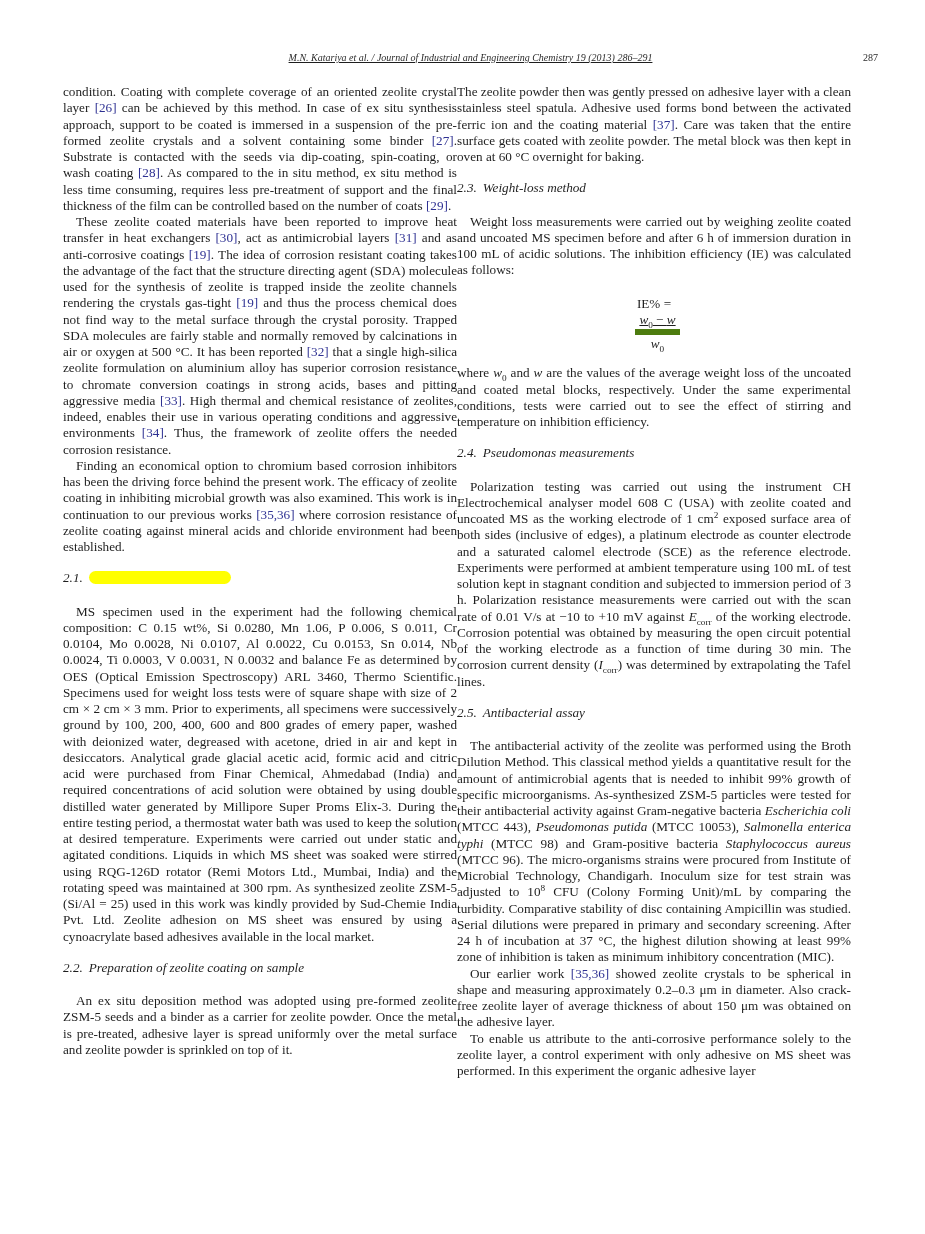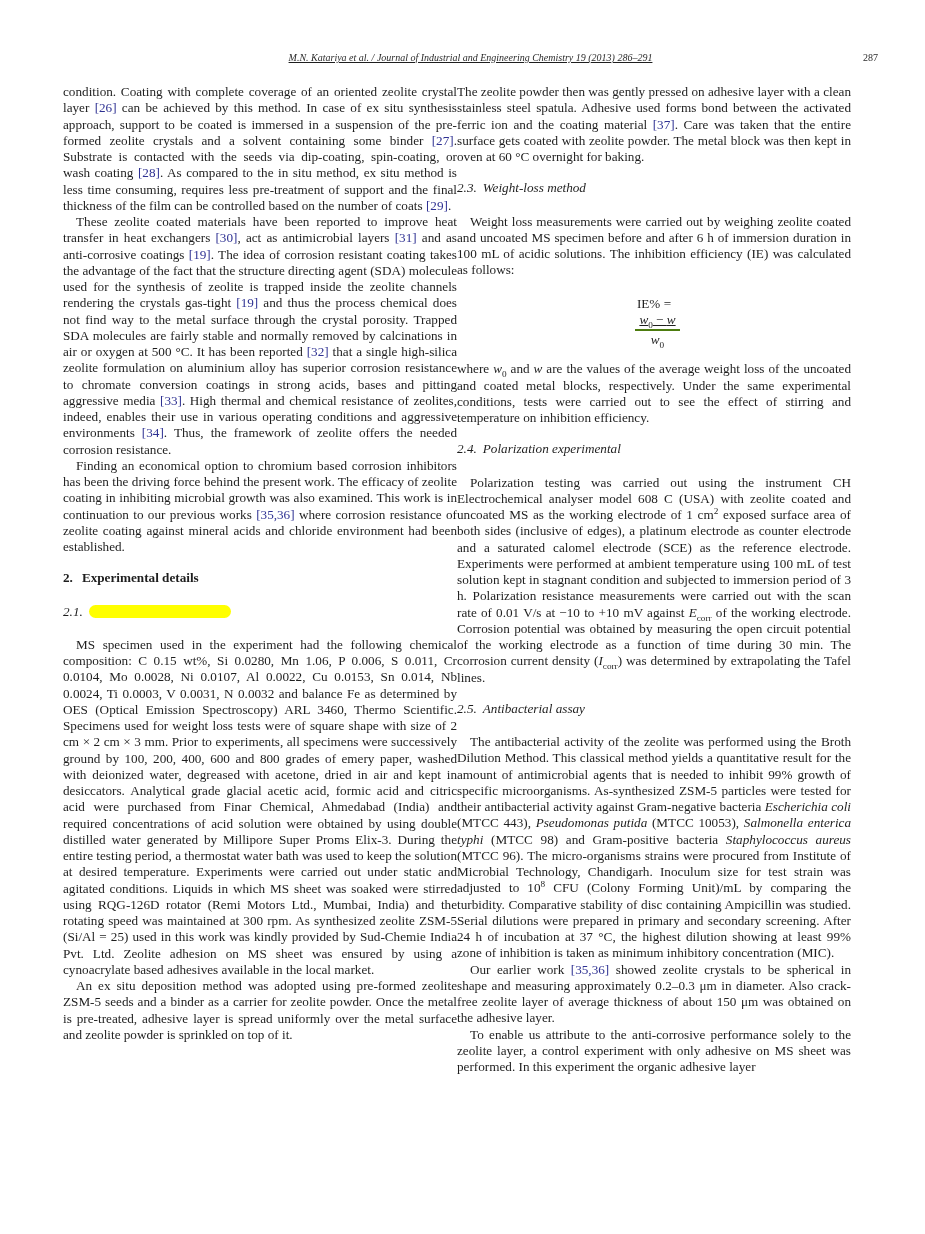--- a/index.html
+++ b/index.html
@@ -58,46 +58,46 @@
   .formula{
     display:flex;align-items:center;
     margin:17px 0 13px;
     text-align:left;
     flex-direction:column;
   }
   .frac{
     display:inline-flex;flex-direction:column;
     text-align:center;margin-left:7px;
   }
-  .frac .num{border-bottom:2px solid #4d7c0f;padding:0 4px 1px;text-decoration:underline;}
+  .frac .num{border-bottom:6px solid #4d7c0f;padding:0 4px 1px;text-decoration:underline;}
   .frac .den{padding-top:1px;}
 </style>
 </head>
 <body>
 
 <div class="page">
 
   <div class="hdr">
     <span class="running">M.N. Katariya et al. / Journal of Industrial and Engineering Chemistry 19 (2013) 286–291</span>
     <span class="pageno">287</span>
   </div>
 
   <div class="columns">
 
     <div class="col">
       <p>condition. Coating with complete coverage of an oriented zeolite crystal layer <span class="cite">[26]</span> can be achieved by this method. In case of ex situ synthesis approach, support to be coated is immersed in a suspension of the pre-formed zeolite crystals and a solvent containing some binder <span class="cite">[27]</span>. Substrate is contacted with the seeds via dip-coating, spin-coating, or wash coating <span class="cite">[28]</span>. As compared to the in situ method, ex situ method is less time consuming, requires less pre-treatment of support and the final thickness of the film can be controlled based on the number of coats <span class="cite">[29]</span>.</p>
       <p class="ind">These zeolite coated materials have been reported to improve heat transfer in heat exchangers <span class="cite">[30]</span>, act as antimicrobial layers <span class="cite">[31]</span> and as anti-corrosive coatings <span class="cite">[19]</span>. The idea of corrosion resistant coating takes the advantage of the fact that the structure directing agent (SDA) molecule used for the synthesis of zeolite is trapped inside the zeolite channels rendering the crystals gas-tight <span class="cite">[19]</span> and thus the process chemical does not find way to the metal surface through the crystal porosity. Trapped SDA molecules are fairly stable and normally removed by calcinations in air or oxygen at 500 °C. It has been reported <span class="cite">[32]</span> that a single high-silica zeolite formulation on aluminium alloy has superior corrosion resistance to chromate conversion coatings in strong acids, bases and pitting aggressive media <span class="cite">[33]</span>. High thermal and chemical resistance of zeolites, indeed, enables their use in various operating conditions and aggressive environments <span class="cite">[34]</span>. Thus, the framework of zeolite offers the needed corrosion resistance.</p>
       <p class="ind">Finding an economical option to chromium based corrosion inhibitors has been the driving force behind the present work. The efficacy of zeolite coating in inhibiting microbial growth was also examined. This work is in continuation to our previous works <span class="cite">[35,36]</span> where corrosion resistance of zeolite coating against mineral acids and chloride environment had been established.</p>
 
-      <h2 class="sec"><span class="secnum">2.</span><span>Experimental details</span></h2>
 
       <h3 class="sub"><span class="secnum">2.1.</span><span class="highlight"></span></h3>
 
       <p class="ind">MS specimen used in the experiment had the following chemical composition: C 0.15 wt%, Si 0.0280, Mn 1.06, P 0.006, S 0.011, Cr 0.0104, Mo 0.0028, Ni 0.0107, Al 0.0022, Cu 0.0153, Sn 0.014, Nb 0.0024, Ti 0.0003, V 0.0031, N 0.0032 and balance Fe as determined by OES (Optical Emission Spectroscopy) ARL 3460, Thermo Scientific. Specimens used for weight loss tests were of square shape with size of 2 cm × 2 cm × 3 mm. Prior to experiments, all specimens were successively ground by 100, 200, 400, 600 and 800 grades of emery paper, washed with deionized water, degreased with acetone, dried in air and kept in desiccators. Analytical grade glacial acetic acid, formic acid and citric acid were purchased from Finar Chemical, Ahmedabad (India) and required concentrations of acid solution were obtained by using double distilled water generated by Millipore Super Proms Elix-3. During the entire testing period, a thermostat water bath was used to keep the solution at desired temperature. Experiments were carried out under static and agitated conditions. Liquids in which MS sheet was soaked were stirred using RQG-126D rotator (Remi Motors Ltd., Mumbai, India) and the rotating speed was maintained at 300 rpm. As synthesized zeolite ZSM-5 (Si/Al = 25) used in this work was kindly provided by Sud-Chemie India Pvt. Ltd. Zeolite adhesion on MS sheet was ensured by using a cynoacrylate based adhesives available in the local market.</p>
 
+      <h3 class="sub"><span class="secnum">2.2.</span><span>Preparation of zeolite coating on sample</span></h3>
 
       <p class="ind">An ex situ deposition method was adopted using pre-formed zeolite ZSM-5 seeds and a binder as a carrier for zeolite powder. Once the metal is pre-treated, adhesive layer is spread uniformly over the metal surface and zeolite powder is sprinkled on top of it.</p>
     </div>
 
     <div class="col">
       <p>The zeolite powder then was gently pressed on adhesive layer with a clean stainless steel spatula. Adhesive used forms bond between the activated ferric ion and the coating material <span class="cite">[37]</span>. Care was taken that the entire surface gets coated with zeolite powder. The metal block was then kept in oven at 60 °C overnight for baking.</p>
 
       <h3 class="sub"><span class="secnum">2.3.</span><span>Weight-loss method</span></h3>
 
       <p class="ind">Weight loss measurements were carried out by weighing zeolite coated and uncoated MS specimen before and after 6 h of immersion duration in 100 mL of acidic solutions. The inhibition efficiency (IE) was calculated as follows:</p>
@@ -105,21 +105,21 @@
       <div class="formula">
         <span>IE% =</span>
         <span class="frac">
           <span class="num"><em>w</em><sub>0</sub> − <em>w</em></span>
           <span class="den"><em>w</em><sub>0</sub></span>
         </span>
       </div>
 
       <p>where <em>w</em><sub>0</sub> and <em>w</em> are the values of the average weight loss of the uncoated and coated metal blocks, respectively. Under the same experimental conditions, tests were carried out to see the effect of stirring and temperature on inhibition efficiency.</p>
 
-      <h3 class="sub"><span class="secnum">2.4.</span><span>Polarization experimental</span></h3>
+      <h3 class="sub"><span class="secnum">2.4.</span><span>Pseudomonas measurements</span></h3>
 
       <p class="ind">Polarization testing was carried out using the instrument CH Electrochemical analyser model 608 C (USA) with zeolite coated and uncoated MS as the working electrode of 1 cm<sup>2</sup> exposed surface area of both sides (inclusive of edges), a platinum electrode as counter electrode and a saturated calomel electrode (SCE) as the reference electrode. Experiments were performed at ambient temperature using 100 mL of test solution kept in stagnant condition and subjected to immersion period of 3 h. Polarization resistance measurements were carried out with the scan rate of 0.01 V/s at −10 to +10 mV against <em>E</em><sub>corr</sub> of the working electrode. Corrosion potential was obtained by measuring the open circuit potential of the working electrode as a function of time during 30 min. The corrosion current density (<em>I</em><sub>corr</sub>) was determined by extrapolating the Tafel lines.</p>
 
       <h3 class="sub"><span class="secnum">2.5.</span><span>Antibacterial assay</span></h3>
 
       <p class="ind">The antibacterial activity of the zeolite was performed using the Broth Dilution Method. This classical method yields a quantitative result for the amount of antimicrobial agents that is needed to inhibit 99% growth of specific microorganisms. As-synthesized ZSM-5 particles were tested for their antibacterial activity against Gram-negative bacteria <em>Escherichia coli</em> (MTCC 443), <em>Pseudomonas putida</em> (MTCC 10053), <em>Salmonella enterica typhi</em> (MTCC 98) and Gram-positive bacteria <em>Staphylococcus aureus</em> (MTCC 96). The micro-organisms strains were procured from Institute of Microbial Technology, Chandigarh. Inoculum size for test strain was adjusted to 10<sup>8</sup> CFU (Colony Forming Unit)/mL by comparing the turbidity. Comparative stability of disc containing Ampicillin was studied. Serial dilutions were prepared in primary and secondary screening. After 24 h of incubation at 37 °C, the highest dilution showing at least 99% zone of inhibition is taken as minimum inhibitory concentration (MIC).</p>
 
 
       <p class="ind">Our earlier work <span class="cite">[35,36]</span> showed zeolite crystals to be spherical in shape and measuring approximately 0.2–0.3 μm in diameter. Also crack-free zeolite layer of average thickness of about 150 μm was obtained on the adhesive layer.</p>
       <p class="ind">To enable us attribute to the anti-corrosive performance solely to the zeolite layer, a control experiment with only adhesive on MS sheet was performed. In this experiment the organic adhesive layer</p>

